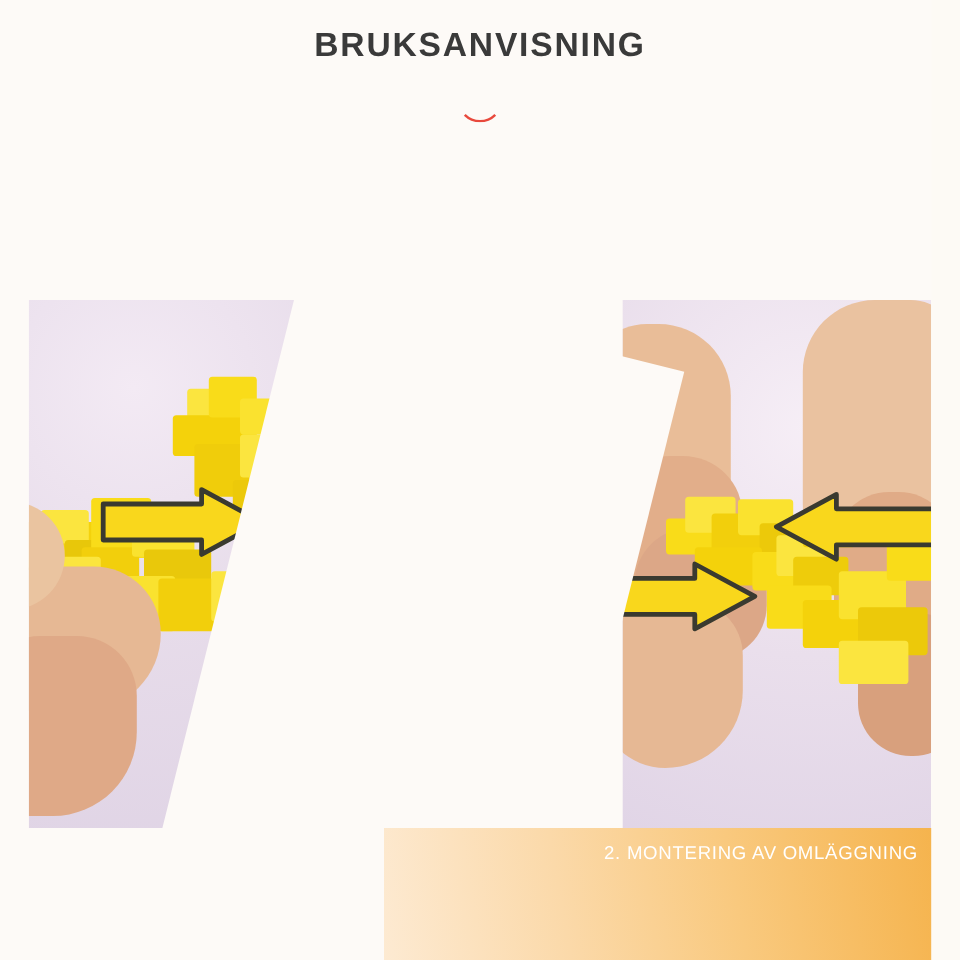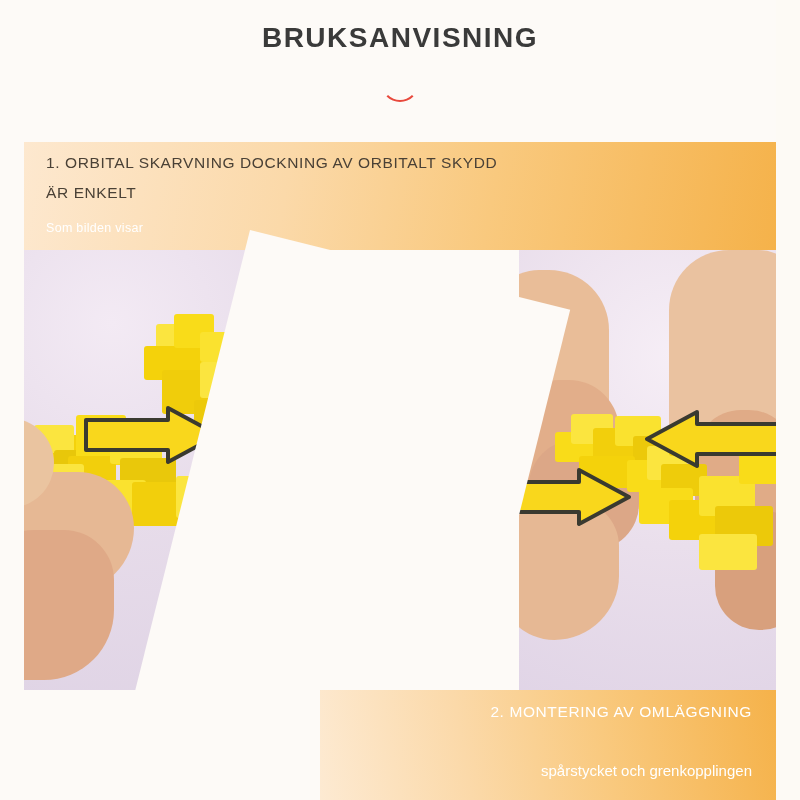--- a/index.html
+++ b/index.html
@@ -158,20 +158,21 @@
 
   
   .band2 {
     position: absolute;
     left: 320px;
     top: 690px;
     width: 456px;
     height: 110px;
     background: linear-gradient(260deg, #f5b24a 0%, #f9c97e 38%, #fbd9a9 68%, #fdead2 100%);
     text-align: right;
+    padding-left: 13px;
   }
   .band2 .b2-title {
     position: absolute;
     right: 24px;
     top: 13px;
     font-size: 15.5px;
     letter-spacing: 0.6px;
     color: #ffffff;
     font-weight: 500;
     white-space: nowrap;
@@ -197,25 +198,20 @@
 <body>
 
 <div class="page">
 
   <div class="title">BRUKSANVISNING</div>
 
   <div class="arc-wrap">
     <div class="arc"></div>
   </div>
 
-  <div class="band1">
-    <div class="b1-line1">1. ORBITAL SKARVNING DOCKNING AV ORBITALT SKYDD</div>
-    <div class="b1-line2">ÄR ENKELT</div>
-    <div class="b1-sub">Som bilden visar</div>
-  </div>
 
   <div class="photos">
 
     <div class="photo photo-left">
       <div class="bg-blur"></div>
 
       <div class="track" style="left:-10px; top:185px; width:70px; height:40px; background:#f4d20b;"></div>
       <div class="track" style="left:10px; top:175px; width:40px; height:28px; background:#fbe53f;"></div>
       <div class="track" style="left:30px; top:200px; width:36px; height:46px; background:#e8c70a;"></div>
       <div class="track" style="left:52px; top:165px; width:50px; height:50px; background:#f9dc19;"></div>
@@ -293,16 +289,15 @@
       <svg class="arrow" style="left:124px; top:158px;" width="140" height="62" viewBox="0 0 140 62">
         <polygon points="136,16 54,16 54,4 4,31 54,58 54,46 136,46" fill="#f9d71c" stroke="#3a3a30" stroke-width="4" stroke-linejoin="round"></polygon>
       </svg>
     </div>
   </div>
 
   <div class="diag"></div>
 
   <div class="band2">
     <div class="b2-title">2. MONTERING AV OMLÄGGNING</div>
-    <div class="b2-sub2">spårstycket och grenkopplingen</div>
   </div>
 
 </div>
 
 </body></html>

